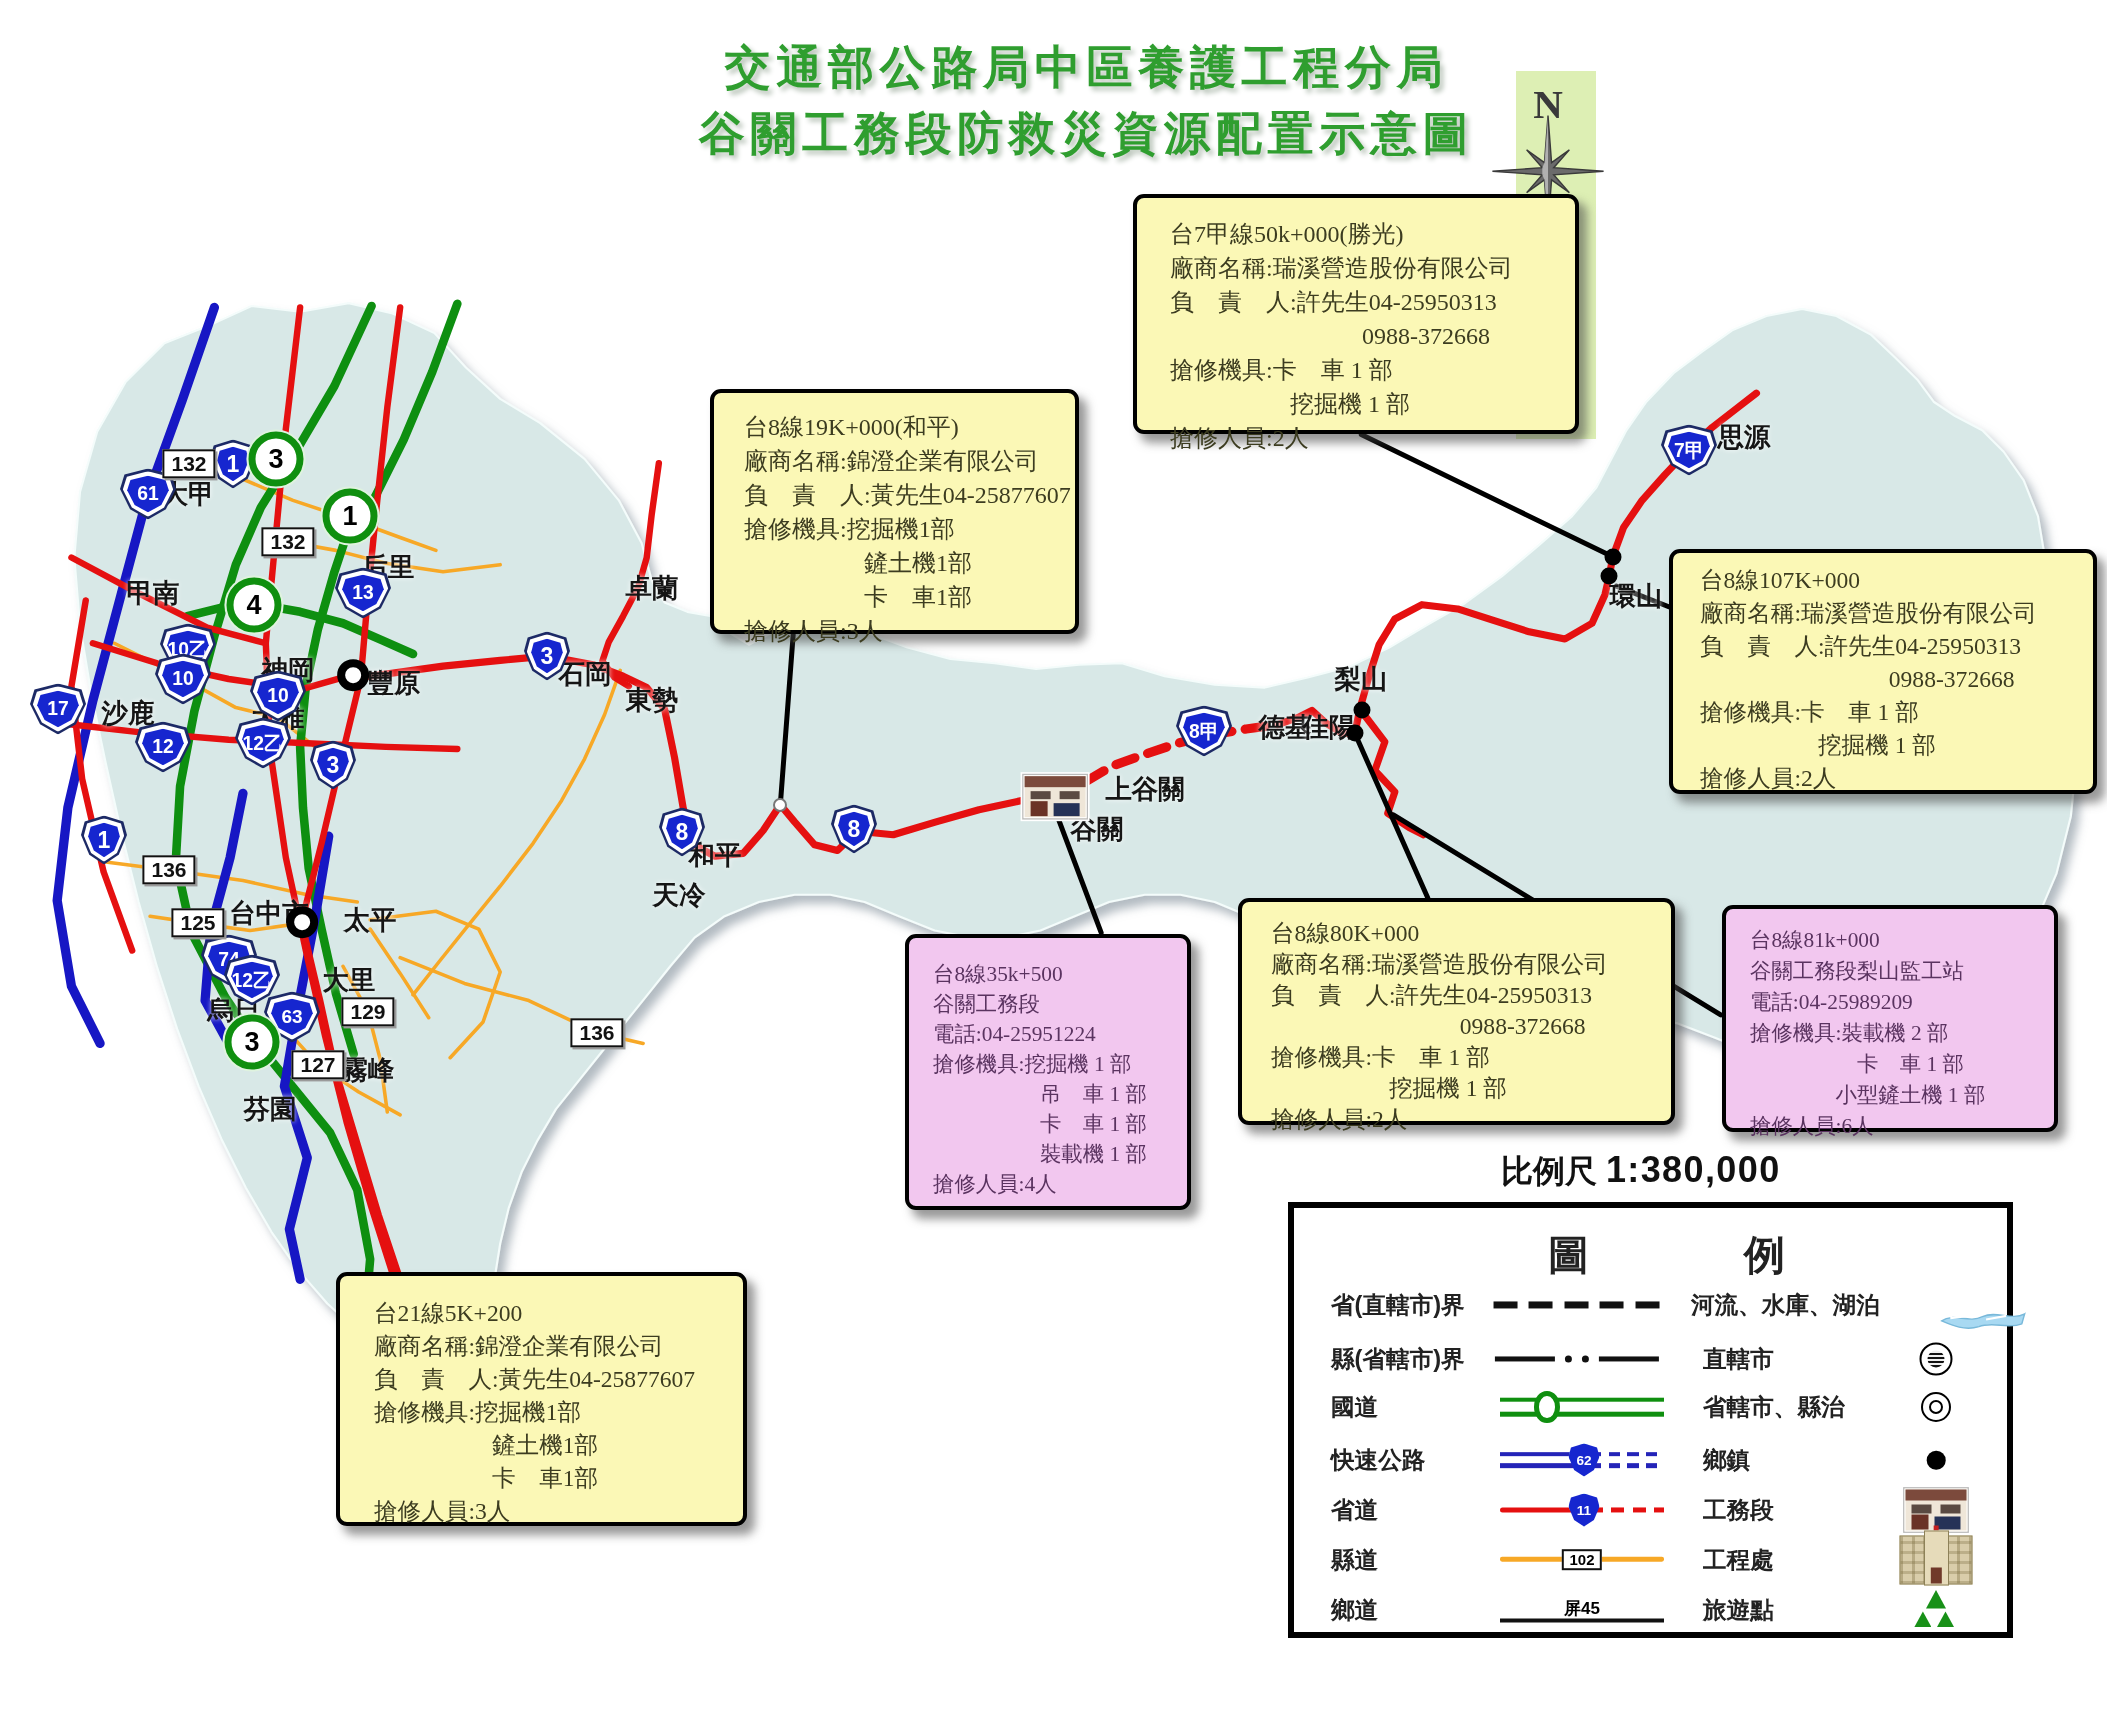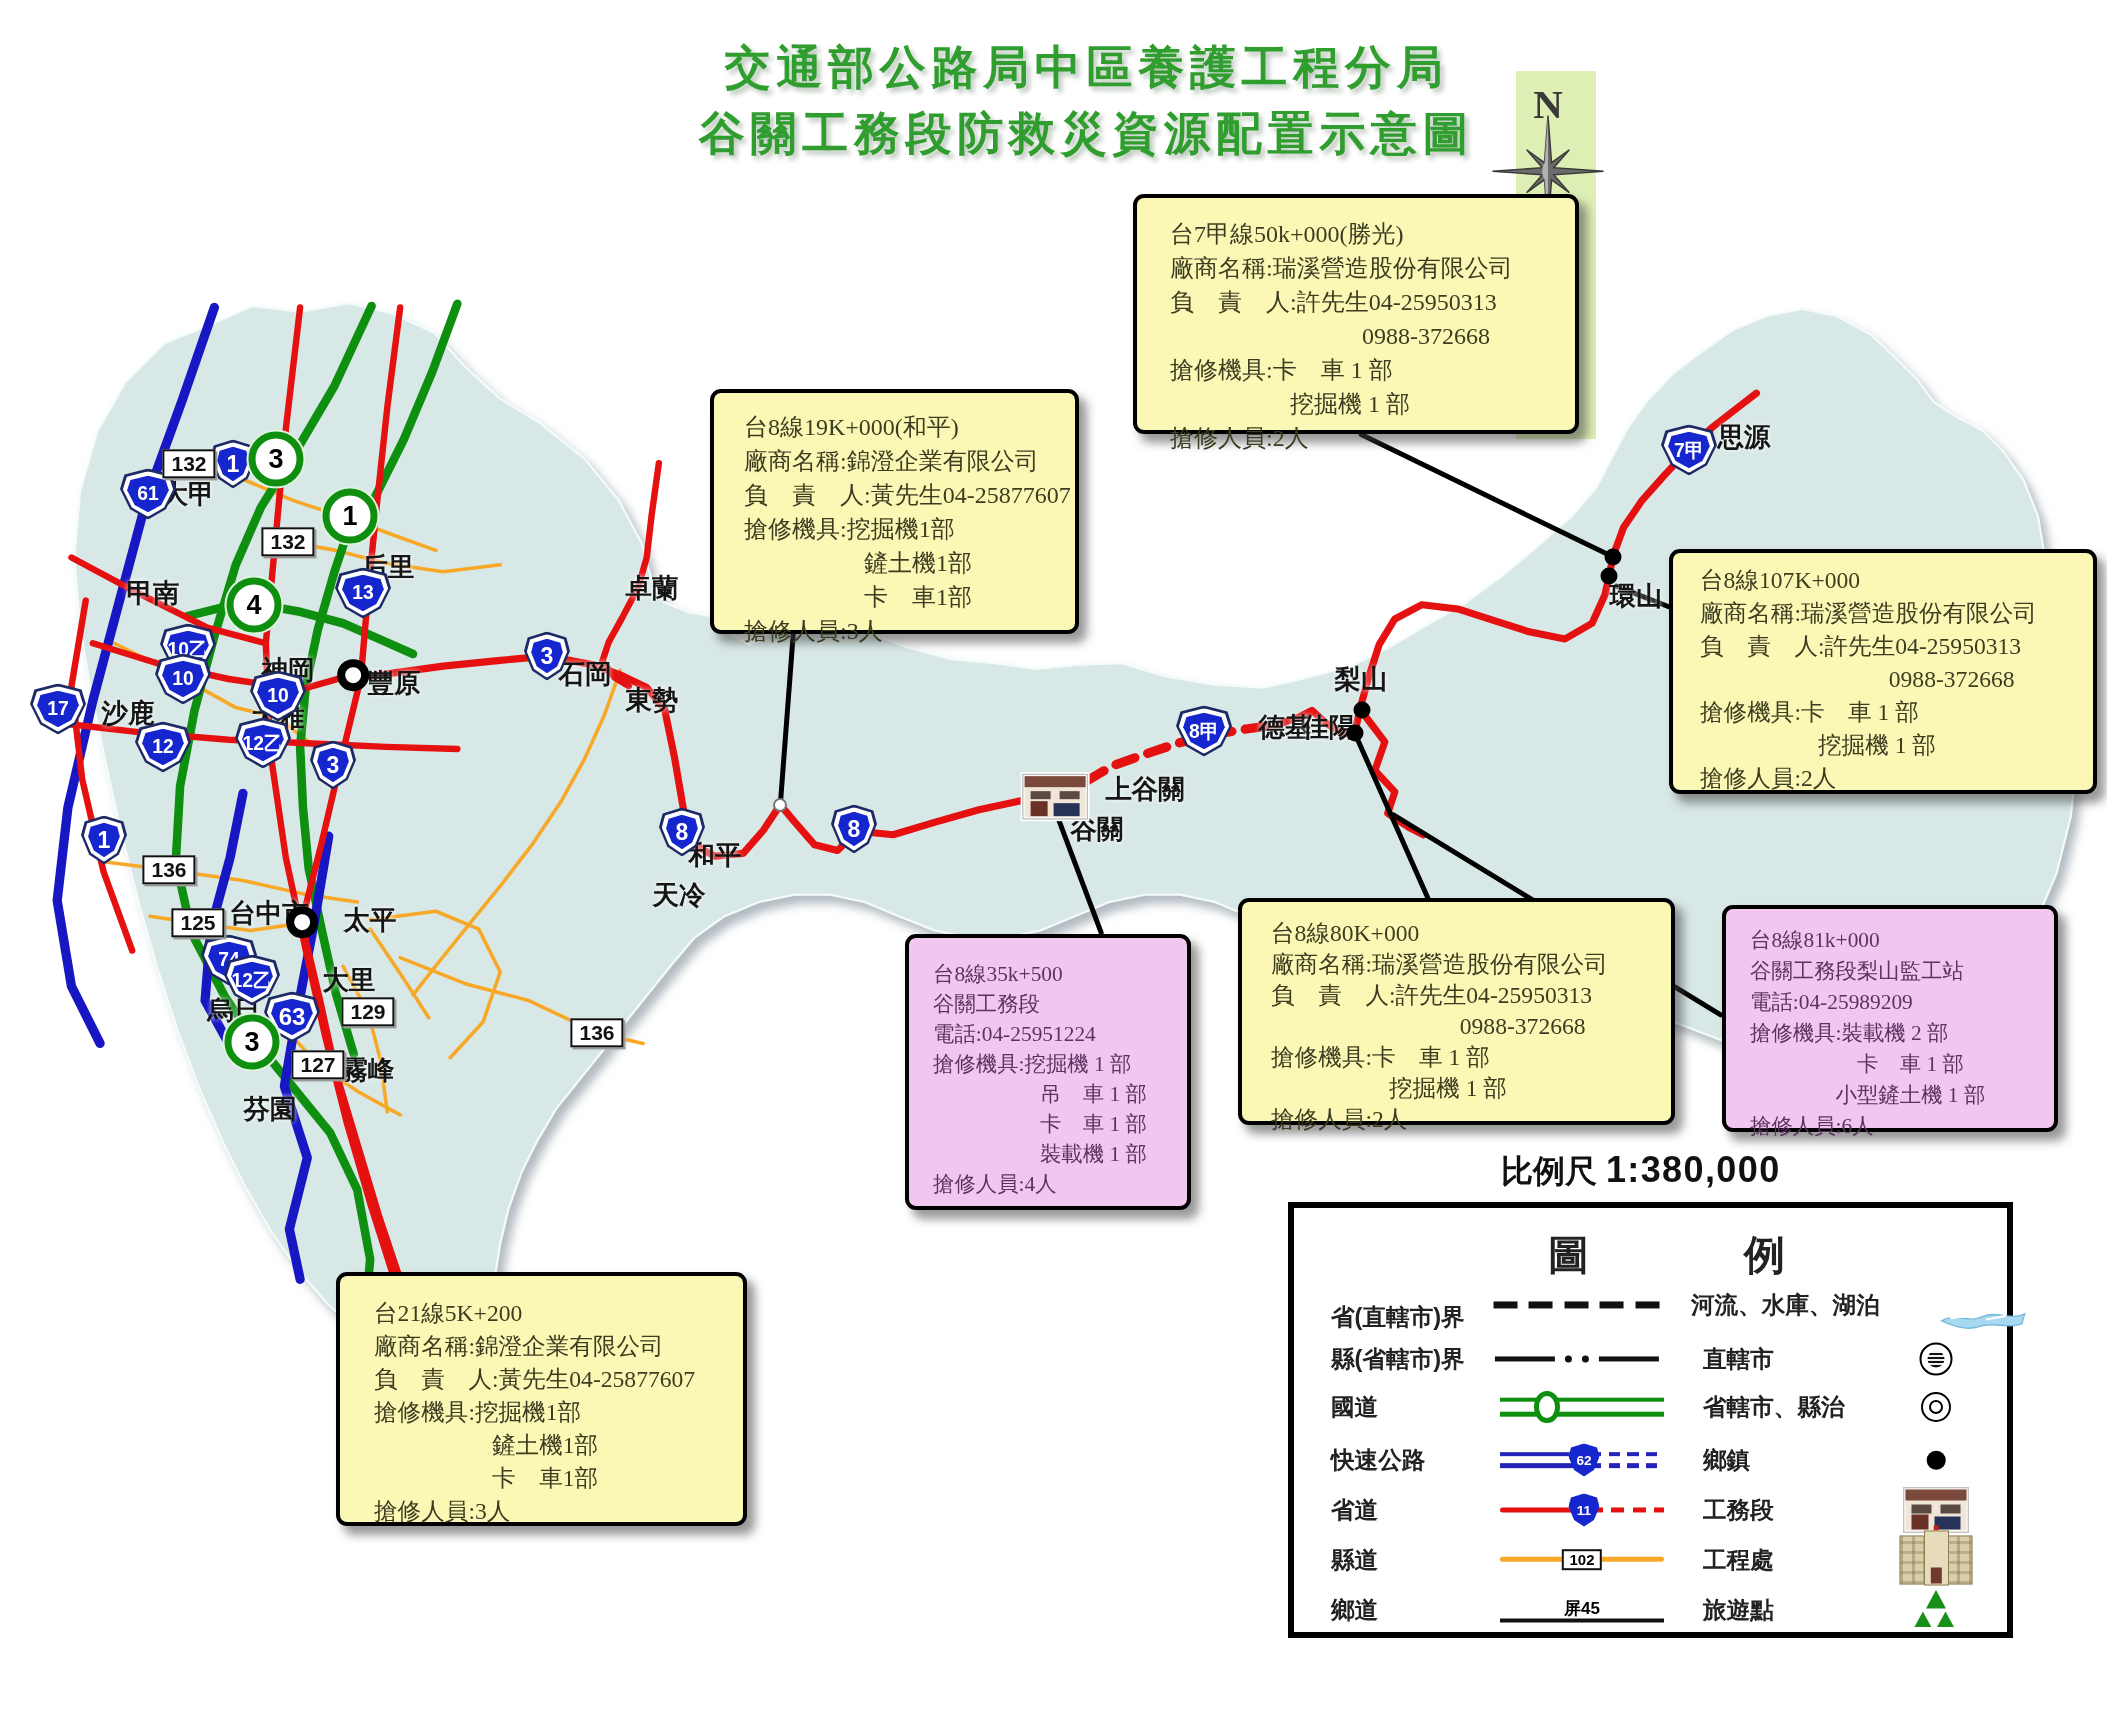--- a/index.html
+++ b/index.html
@@ -234,21 +234,21 @@
           <div class="sbC" style="font-size: 19.3px;">74</div>
         </div>
       </div>
       <div class="sbA" style="position: absolute; left: 252px; top: 980px; width: 56px; height: 51px;">
         <div class="sbB">
           <div class="sbC" style="font-size: 19.3px;">12乙</div>
         </div>
       </div>
       <div class="sbA" style="position: absolute; left: 292px; top: 1017px; width: 56px; height: 51px;">
         <div class="sbB">
-          <div class="sbC" style="font-size: 24px;">63</div>
+          <div class="sbC" style="font-size: 19px;">63</div>
         </div>
       </div>
       <div class="sbA" style="position: absolute; left: 547px; top: 656px; width: 46px; height: 49px;">
         <div class="sbB">
           <div class="sbC" style="font-size: 23px;">3</div>
         </div>
       </div>
       <div class="sbA" style="position: absolute; left: 682px; top: 832px; width: 46px; height: 49px;">
         <div class="sbB">
           <div class="sbC" style="font-size: 23px;">8</div>
@@ -366,21 +366,21 @@
   <div class="scalebar">
     <span class="lb">比例尺 </span><span class="vl">1:380,000</span>
   </div>
 
   <div class="legend">
     <div class="lg-title">
       <span class="t1">圖</span>
       <span class="t2">例</span>
     </div>
     <div id="lg-rows">
-        <div class="lg-label" style="left: 37px; top: 97px; margin-top: 12px;">省(直轄市)界</div>
+        <div class="lg-label" style="left: 37px; top: 97px;">省(直轄市)界</div>
         <div class="lg-sym" style="left: 288px; top: 97px;">
           <div class="dashrow">
             <div style="width: 24px; height: 7.1px; background: rgb(17, 17, 17); margin-right: 11.4px; display: block;"></div>
             <div style="width: 24px; height: 7.1px; background: rgb(17, 17, 17); margin-right: 11.4px; display: block;"></div>
             <div style="width: 24px; height: 7.1px; background: rgb(17, 17, 17); margin-right: 11.4px; display: block;"></div>
             <div style="width: 24px; height: 7.1px; background: rgb(17, 17, 17); margin-right: 11.4px; display: block;"></div>
             <div style="width: 24px; height: 7.1px; background: rgb(17, 17, 17); margin-right: 11.4px; display: block;"></div>
           </div>
         </div>
         <div class="lg-label" style="left: 37px; top: 151px;">縣(省轄市)界</div>

